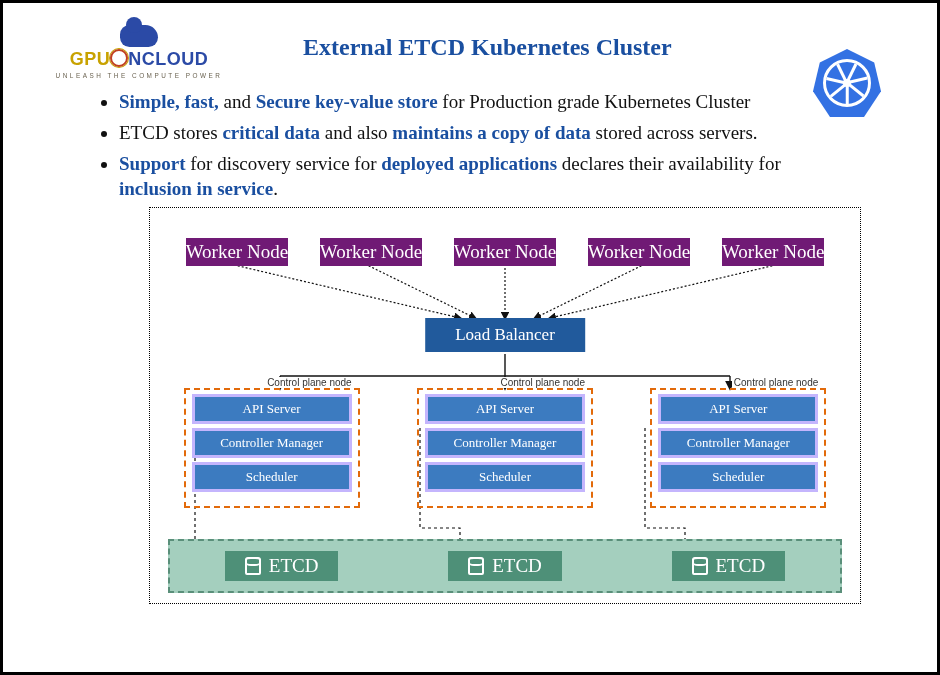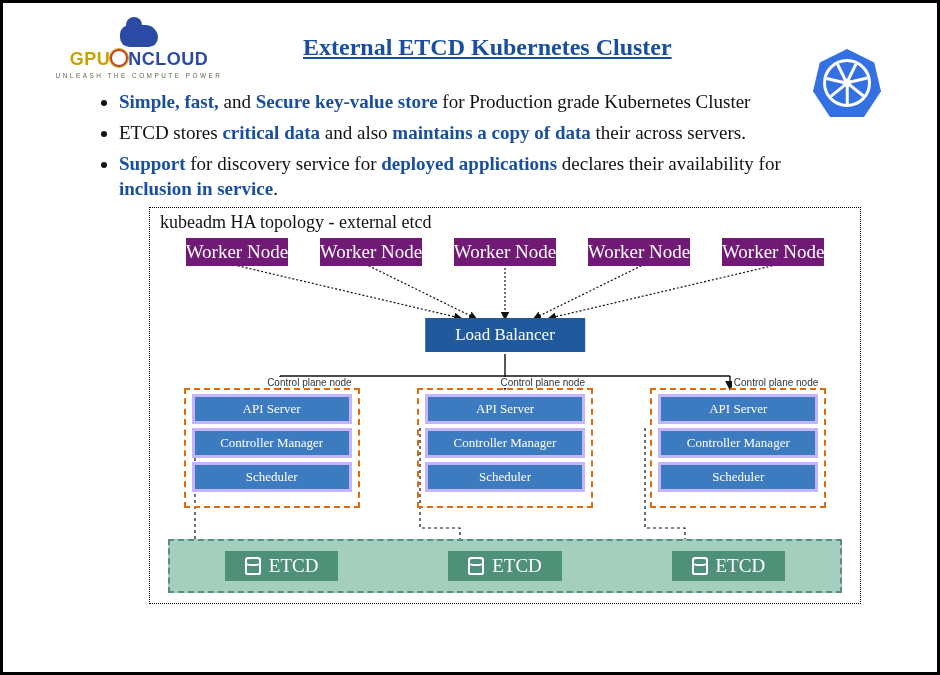--- a/index.html
+++ b/index.html
@@ -78,21 +78,20 @@
     width:42px;height:42px;border:3px solid #fff;border-radius:50%;position:relative;
   }
   .wheel-hub{position:absolute;inset:0;margin:auto;width:8px;height:8px;background:#fff;border-radius:50%;}
   .wheel-spoke{position:absolute;left:50%;top:50%;width:2.5px;height:21px;background:#fff;transform-origin:50% 0%;}
 
   .title {
     color: #1a4fa0;
     font-family: Georgia, serif;
     font-weight: 700;
     font-size: 24px;
-    text-decoration: underline;
     margin: 0 0 10px 46px;
   }
 
   
   .bullets {
     margin: 10px 0 2px 80px;
     padding: 0;
     list-style: disc;
     font-size: 19px;
     line-height: 1.32;
@@ -228,29 +227,28 @@
       <div class="logo-tag">UNLEASH THE COMPUTE POWER</div>
     </div>
     <h1 class="title">External ETCD Kubernetes Cluster</h1>
   </div>
 
   <ul class="bullets">
     <li>
       <span class="hl">Simple, fast,</span><span> and </span><span class="hl">Secure key-value store</span><span> for Production grade Kubernetes Cluster</span>
     </li>
     <li>
-      <span>ETCD stores </span><span class="hl">critical data</span><span> and also </span><span class="hl">maintains a copy of data</span><span> their across servers.</span>
+      <span>ETCD stores </span><span class="hl">critical data</span><span> and also </span><span class="hl">maintains a copy of data</span><span> stored across servers.</span>
     </li>
     <li>
       <span class="hl">Support</span><span> for discovery service for </span><span class="hl">deployed applications</span><span> declares their availability for </span><span class="hl">inclusion in service</span><span>.</span>
     </li>
   </ul>
 
   <div class="diagram">
-    <div class="diag-title">kubeadm HA topology - external etcd</div>
 
     <svg class="wires" viewBox="0 0 710 395">
       <defs>
         <marker id="arr" markerWidth="7" markerHeight="7" refX="5" refY="3.5" orient="auto">
           <path d="M0,0 L7,3.5 L0,7 Z" fill="#111"></path>
         </marker>
       </defs>
       <g stroke="#111" stroke-width="1.2" stroke-dasharray="2 2" fill="none" marker-end="url(#arr)">
         <line x1="80" y1="56" x2="310" y2="110"></line>
         <line x1="215" y1="56" x2="325" y2="110"></line>

